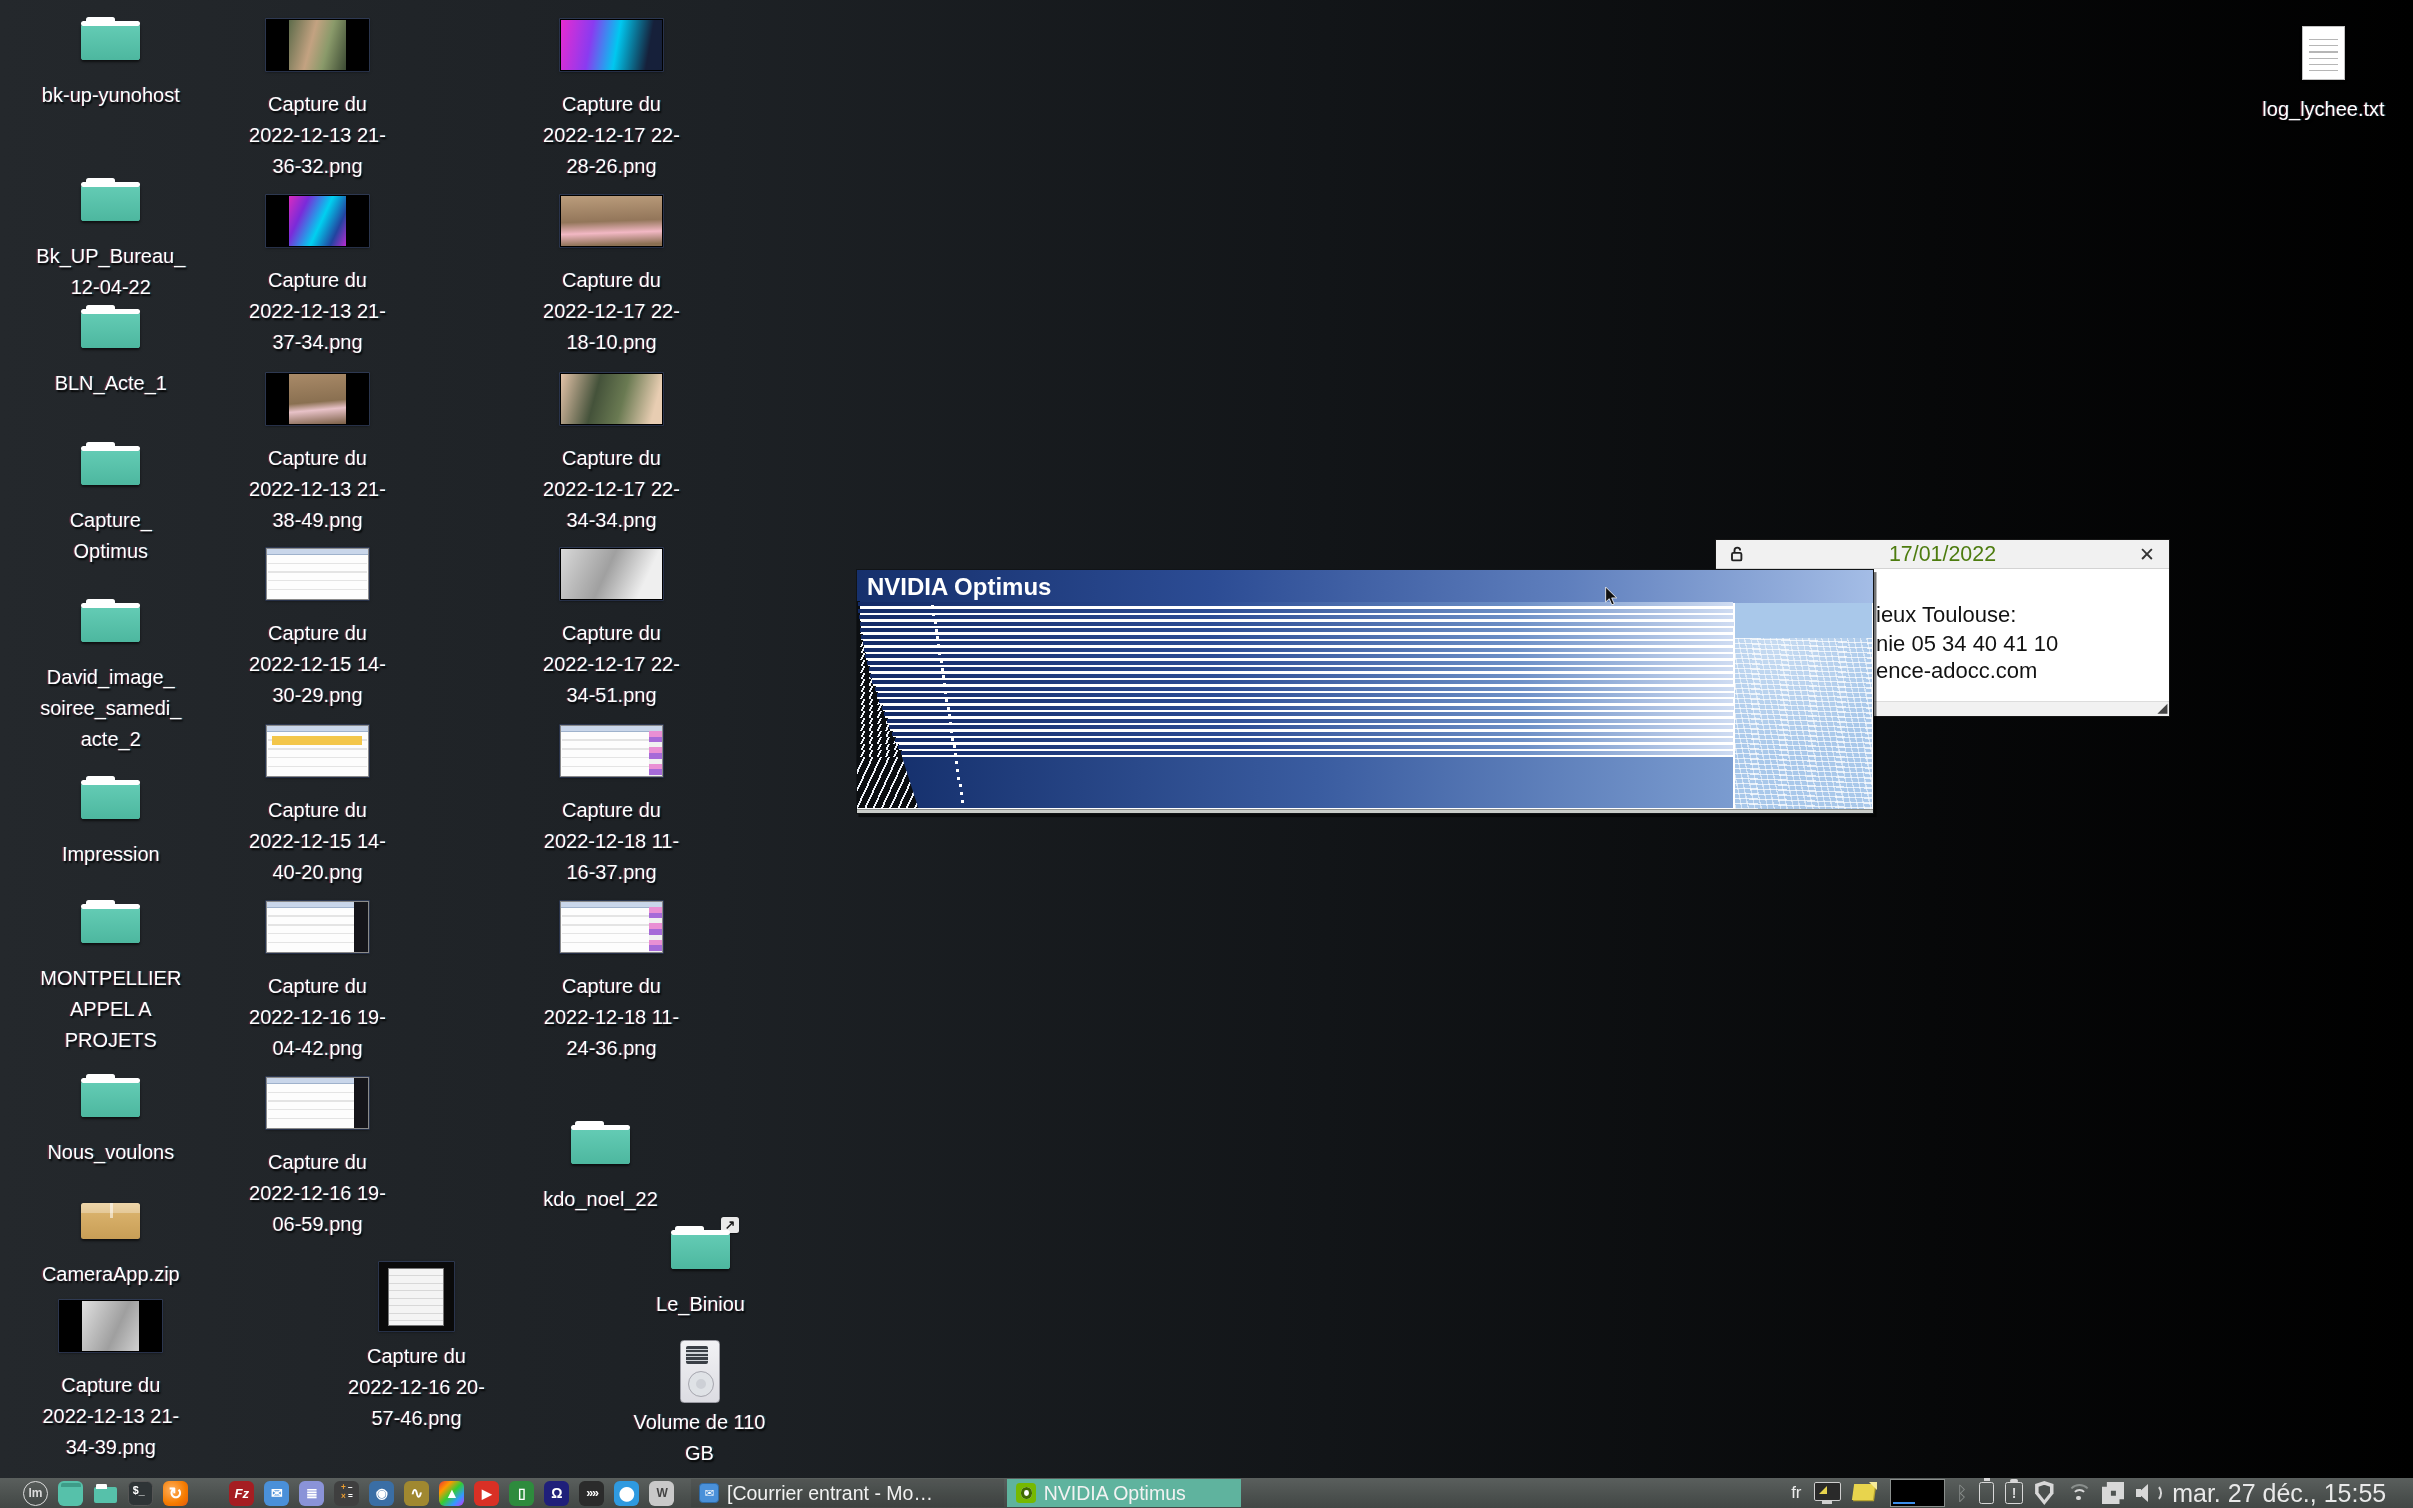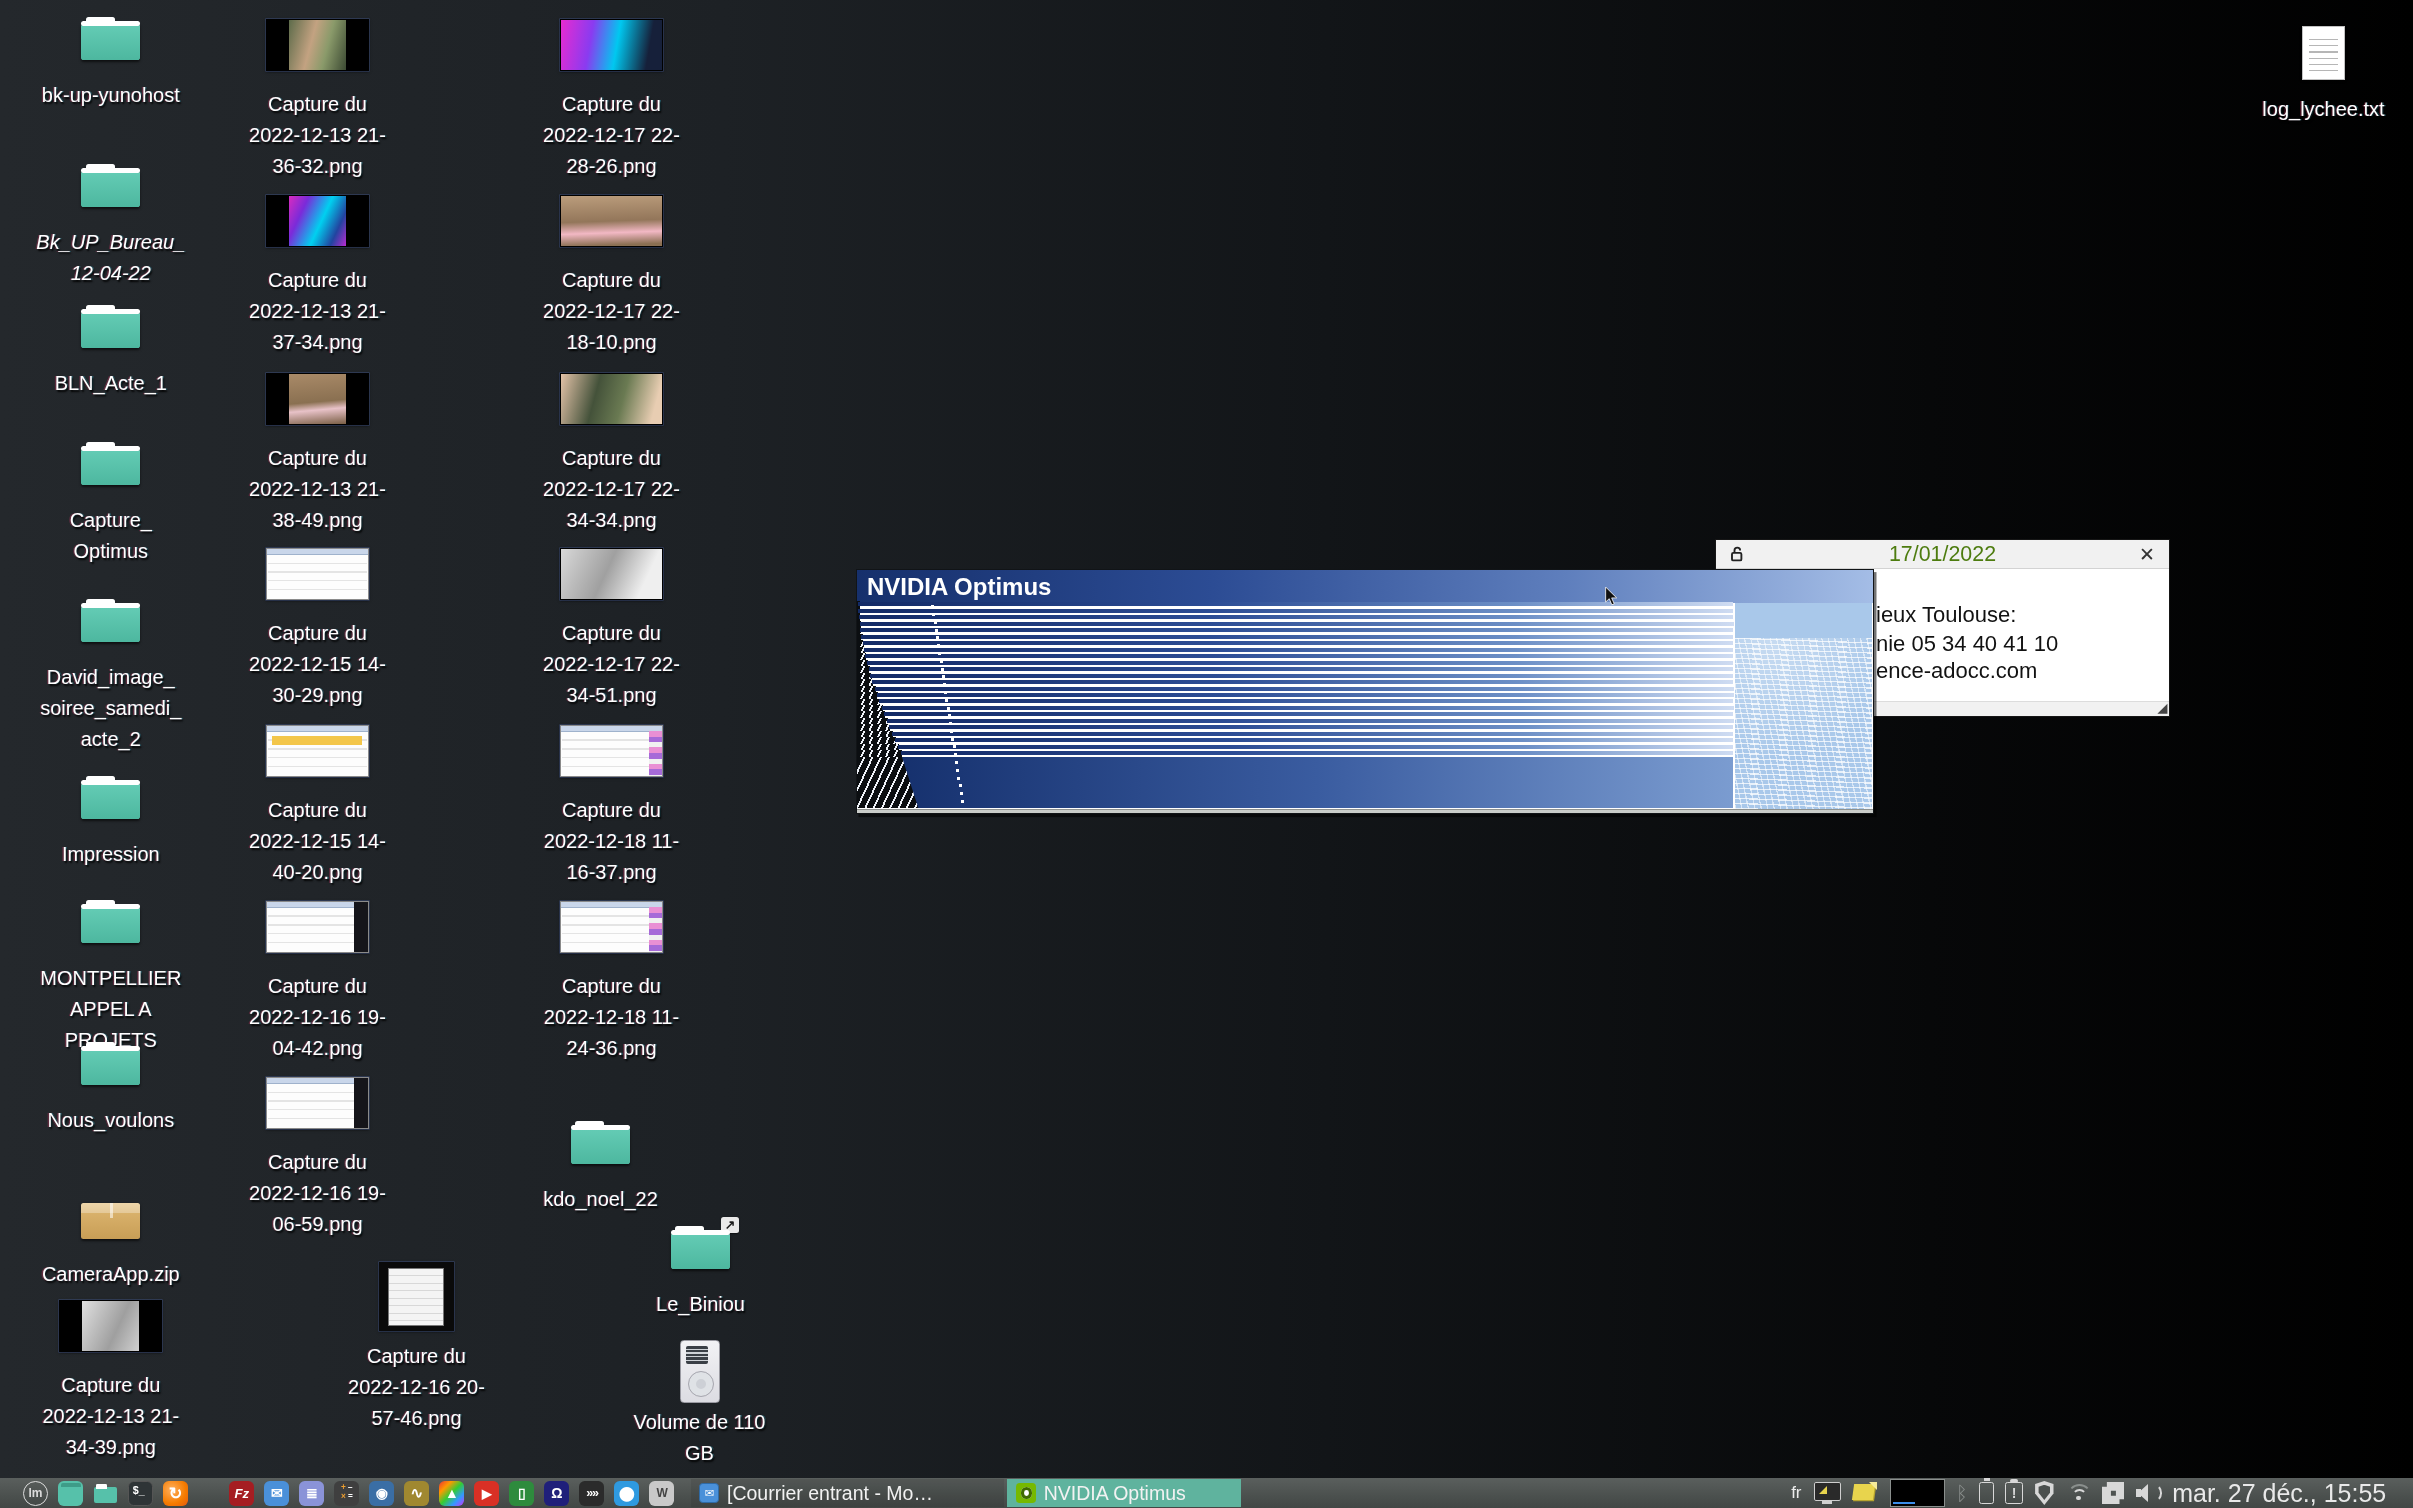--- a/index.html
+++ b/index.html
@@ -166,21 +166,21 @@
       <div class="dicon" style="left: 16.3px; top: 15px;">
         <div class="icwrap" style="height: 65px;">
           <div class="ic-folder">
             <div class="fbody"></div>
           </div>
         </div>
         <div class="lbl">
           <div>bk-up-yunohost</div>
         </div>
       </div>
-      <div class="dicon" style="left: 16.3px; top: 162px; font-style: italic;">
+      <div class="dicon" style="left: 16.3px; top: 176px;">
         <div class="icwrap" style="height: 65px;">
           <div class="ic-folder">
             <div class="fbody"></div>
           </div>
         </div>
         <div class="lbl">
           <div>Bk_UP_Bureau_</div>
           <div>12-04-22</div>
         </div>
       </div>
@@ -232,21 +232,21 @@
           <div class="ic-folder">
             <div class="fbody"></div>
           </div>
         </div>
         <div class="lbl">
           <div>MONTPELLIER</div>
           <div>APPEL A</div>
           <div>PROJETS</div>
         </div>
       </div>
-      <div class="dicon" style="left: 16.3px; top: 1040px;">
+      <div class="dicon" style="left: 16.3px; top: 1072px;">
         <div class="icwrap" style="height: 65px;">
           <div class="ic-folder">
             <div class="fbody"></div>
           </div>
         </div>
         <div class="lbl">
           <div>Nous_voulons</div>
         </div>
       </div>
       <div class="dicon" style="left: 16.3px; top: 1197px;">

